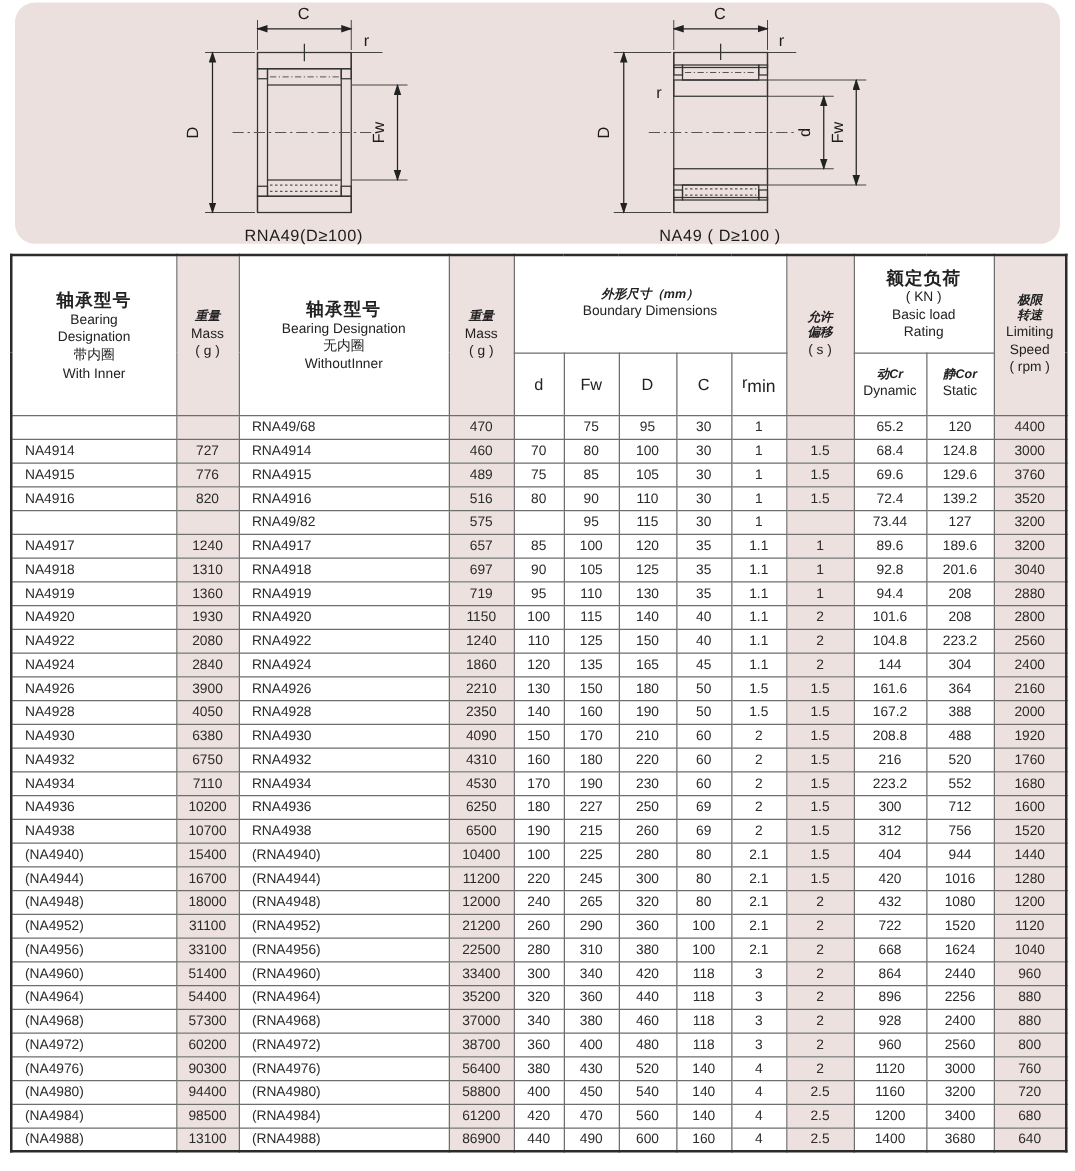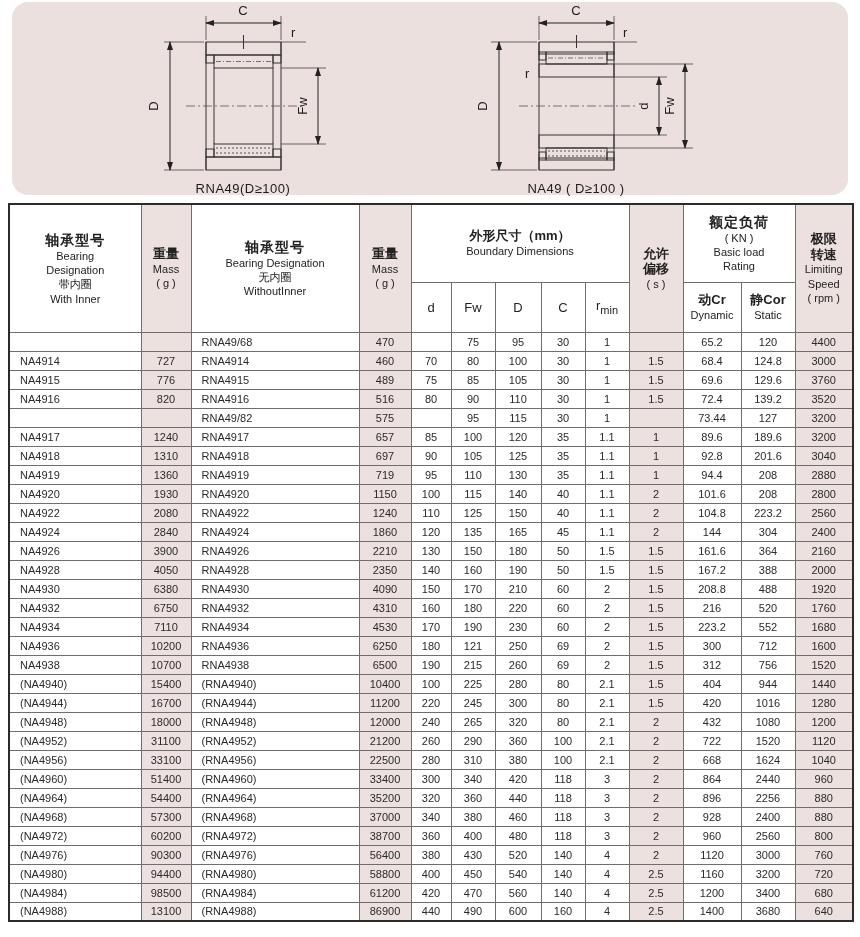--- a/index.html
+++ b/index.html
@@ -31,24 +31,24 @@
   table { border-collapse:collapse; table-layout:fixed; width:844px;
           border:2px solid #2b2b2b; }
   th, td { border:1px solid #6e6e6e; text-align:center; overflow:hidden; }
   thead th { font-weight:normal; vertical-align:middle; padding:2px 1px; }
   thead tr.hrow1 th { height:78px; }
   thead tr.hrow2 th { height:50px; }
   tbody td { height:19px; font-size:11px; padding:0 2px; color:#2a2a2a; }
   td.left { text-align:left; padding-left:10px; }
   .pink { background:#ece1df; }
   .zh  { font-size:14px; font-weight:bold; letter-spacing:1px; line-height:1.3; }
-  .zh2 { font-size:13px; font-weight:bold; line-height:1.2; }
+  .zh2 { font-size:10px; font-weight:bold; line-height:1.2;font-style:italic; }
   .en  { font-size:11px; line-height:1.3; white-space:pre-line; }
   .subhead { font-size:13px; }
-  sub { font-size:11px; }
+  sub { font-size:14px; }
 </style>
 </head>
 <body>
 
 <div id="diagram-panel">
 
   <svg id="svg-left" width="330" height="200" viewBox="0 0 330 200">
     <defs>
       <pattern id="hatchL" width="6" height="6" patternTransform="rotate(45)" patternUnits="userSpaceOnUse">
         <rect width="6" height="6" fill="#f3ebe9"></rect>
@@ -482,21 +482,21 @@
           <td>223.2</td>
           <td>552</td>
           <td class="pink">1680</td>
         </tr>
         <tr>
           <td class="left">NA4936</td>
           <td class="pink">10200</td>
           <td class="left">RNA4936</td>
           <td class="pink">6250</td>
           <td>180</td>
-          <td>121</td>
+          <td>227</td>
           <td>250</td>
           <td>69</td>
           <td>2</td>
           <td class="pink">1.5</td>
           <td>300</td>
           <td>712</td>
           <td class="pink">1600</td>
         </tr>
         <tr>
           <td class="left">NA4938</td>

